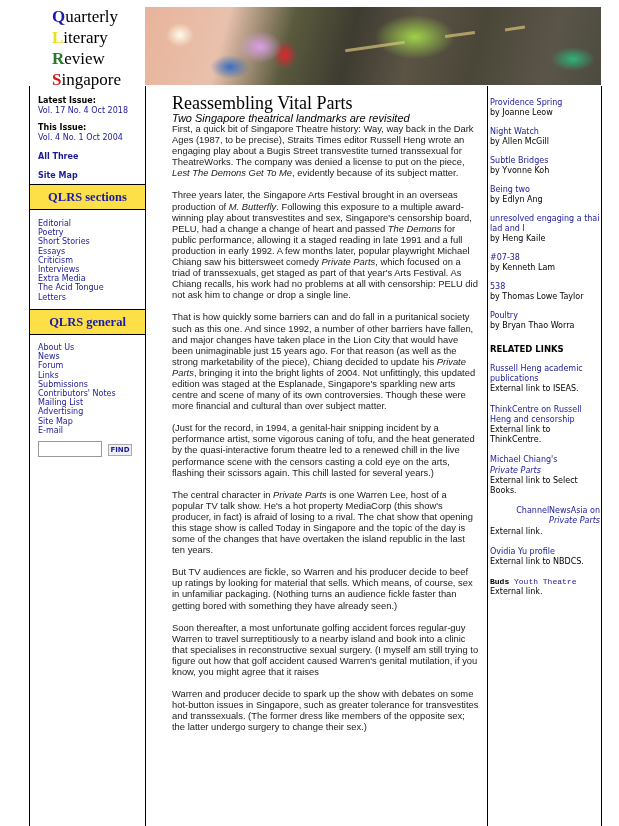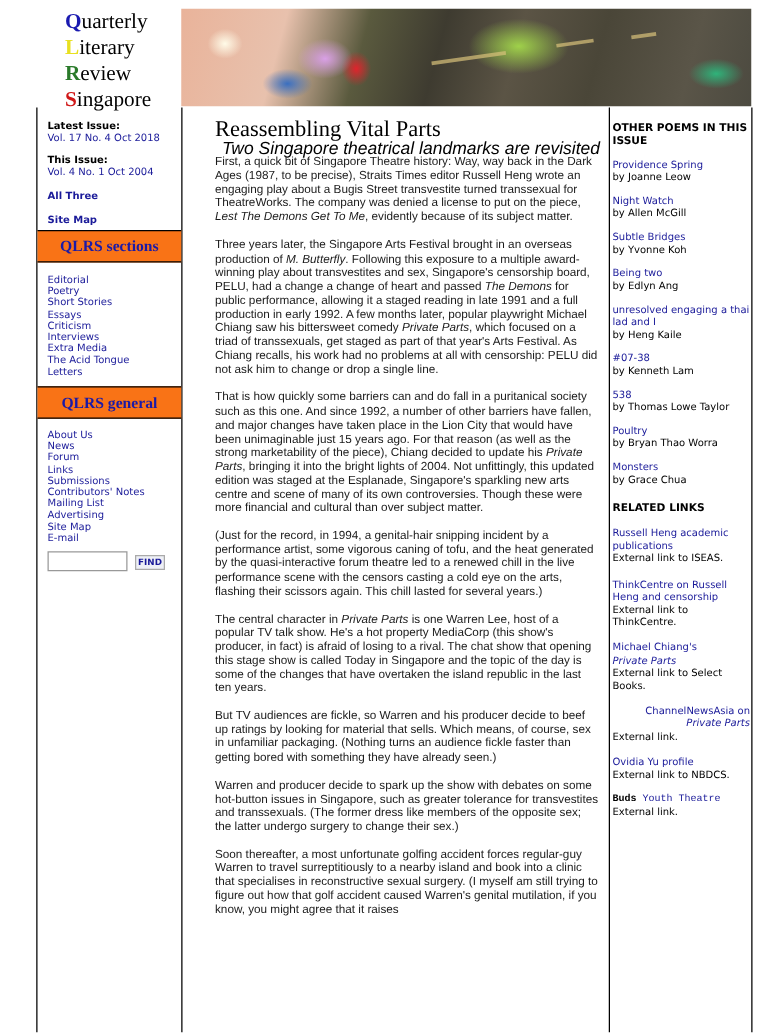--- a/index.html
+++ b/index.html
@@ -23,33 +23,33 @@
 
   
   .vline { position:absolute; top:86px; width:1px; height:740px; background:#000; }
 
   
   .leftnav { position:absolute; left:30px; top:86px; width:115px; font-family:"DejaVu Sans", sans-serif; font-size:8px; }
   .leftnav .lbl { font-weight:bold; color:#000; margin:0; line-height:10px; }
   .leftnav .val { color:#1a1a99; line-height:10px; }
   .leftnav .boldlink { font-weight:bold; color:#1a1a99; line-height:10px; }
   .leftnav .blk { position:absolute; left:8px; }
-  .sect-head { position:absolute; left:0; width:115px; height:24px; background:#f97316; border-top:1px solid #000; border-bottom:1px solid #000;
+  .sect-head { position:absolute; left:0; width:115px; height:24px; background:#fde047; border-top:1px solid #000; border-bottom:1px solid #000;
     font-family:"Liberation Serif", serif; font-weight:bold; font-size:12.5px; color:#1a1aa8; text-align:center; line-height:24px; }
   .navlist { position:absolute; left:8px; }
   .navlist .item { display:block; color:#1a1a99; font-size:8px; line-height:9.2px; white-space:nowrap; }
   .search { position:absolute; left:8px; top:355px; }
   .search .box { position:absolute; left:0; top:0; width:58px; height:12px; border:1px solid #999; background:#fff; }
   .search .btn { position:absolute; left:70px; top:3px; width:22px; height:10px; border:1px solid #aaa; background:#eef0f6;
     font-size:7px; font-weight:bold; color:#1a1a99; text-align:center; line-height:10px; }
 
   
   .main { position:absolute; left:172px; top:94px; width:308px; font-family:"Liberation Sans", sans-serif; color:#1a1a1a; }
   .main h1 { margin:0; font-family:"Liberation Serif", serif; font-weight:normal; font-size:18px; line-height:19px; color:#000; }
-  .main .sub { font-style:italic; font-size:14px; line-height:10px; color:#000;text-align:right; }
+  .main .sub { font-style:italic; font-size:11px; line-height:10px; color:#000; }
   .main p { margin:0 0 11px 0; font-size:9.4px; line-height:11.1px; }
   .main p.first { margin-top:0; }
 
   
   .right { position:absolute; left:490px; top:98px; width:110px; font-family:"DejaVu Sans", sans-serif; font-size:8px; color:#000; }
   .right h3 { margin:0 0 9px 0; font-size:8.5px; line-height:10px; font-weight:bold; }
   .right .entry { margin-bottom:9px; line-height:10px; }
   .right .link { color:#1a1a99; display:block; }
   .right .by { display:block; }
   .right .rl-head { margin-top:13px; margin-bottom:10px; }
@@ -124,27 +124,26 @@
 <div class="main">
   <h1>Reassembling Vital Parts</h1>
   <div class="sub">Two Singapore theatrical landmarks are revisited</div>
   <div id="article-body">
       <p class="first"><span>First, a quick bit of Singapore Theatre history: Way, way back in the Dark Ages (1987, to be precise), Straits Times editor Russell Heng wrote an engaging play about a Bugis Street transvestite turned transsexual for TheatreWorks. The company was denied a license to put on the piece, </span><i>Lest The Demons Get To Me</i><span>, evidently because of its subject matter.</span></p>
       <p><span>Three years later, the Singapore Arts Festival brought in an overseas production of </span><i>M. Butterfly</i><span>. Following this exposure to a multiple award-winning play about transvestites and sex, Singapore's censorship board, PELU, had a change a change of heart and passed </span><i>The Demons</i><span> for public performance, allowing it a staged reading in late 1991 and a full production in early 1992. A few months later, popular playwright Michael Chiang saw his bittersweet comedy </span><i>Private Parts</i><span>, which focused on a triad of transsexuals, get staged as part of that year's Arts Festival. As Chiang recalls, his work had no problems at all with censorship: PELU did not ask him to change or drop a single line.</span></p>
       <p><span>That is how quickly some barriers can and do fall in a puritanical society such as this one. And since 1992, a number of other barriers have fallen, and major changes have taken place in the Lion City that would have been unimaginable just 15 years ago. For that reason (as well as the strong marketability of the piece), Chiang decided to update his </span><i>Private Parts</i><span>, bringing it into the bright lights of 2004. Not unfittingly, this updated edition was staged at the Esplanade, Singapore's sparkling new arts centre and scene of many of its own controversies. Though these were more financial and cultural than over subject matter.</span></p>
       <p><span>(Just for the record, in 1994, a genital-hair snipping incident by a performance artist, some vigorous caning of tofu, and the heat generated by the quasi-interactive forum theatre led to a renewed chill in the live performance scene with the censors casting a cold eye on the arts, flashing their scissors again. This chill lasted for several years.)</span></p>
       <p><span>The central character in </span><i>Private Parts</i><span> is one Warren Lee, host of a popular TV talk show. He's a hot property MediaCorp (this show's producer, in fact) is afraid of losing to a rival. The chat show that opening this stage show is called Today in Singapore and the topic of the day is some of the changes that have overtaken the island republic in the last ten years.</span></p>
       <p><span>But TV audiences are fickle, so Warren and his producer  decide to beef up ratings by looking for material that sells. Which means, of  course, sex in unfamiliar packaging. (Nothing turns an audience fickle faster than getting bored with something they have already seen.)</span></p>
+      <p><span>Soon thereafter, a most unfortunate golfing accident forces regular-guy Warren to travel surreptitiously to a nearby island and book into a clinic that specialises in reconstructive sexual surgery. (I myself am still trying to figure out how that golf accident caused Warren's genital mutilation, if you know, you might agree that it raises</span></p>
       <p><span>Warren and producer decide to spark up the show with debates on some hot-button issues in Singapore, such as greater tolerance for transvestites and transsexuals. (The former dress like members of the opposite sex; the latter undergo surgery to change their sex.)</span></p>
-      <p><span>Soon thereafter, a most unfortunate golfing accident forces regular-guy Warren to travel surreptitiously to a nearby island and book into a clinic that specialises in reconstructive sexual surgery. (I myself am still trying to figure out how that golf accident caused Warren's genital mutilation, if you know, you might agree that it raises</span></p>
     </div>
 </div>
 
 <div class="right">
-  <h3>OTHER POEMS IN THIS ISSUE</h3>
   <div id="poems-list">
       <div class="entry">
         <span class="link">Providence Spring</span>
         <span class="by">by Joanne Leow</span>
       </div>
       <div class="entry">
         <span class="link">Night Watch</span>
         <span class="by">by Allen McGill</span>
       </div>
       <div class="entry">
@@ -164,24 +163,20 @@
         <span class="by">by Kenneth Lam</span>
       </div>
       <div class="entry">
         <span class="link">538</span>
         <span class="by">by Thomas Lowe Taylor</span>
       </div>
       <div class="entry">
         <span class="link">Poultry</span>
         <span class="by">by Bryan Thao Worra</span>
       </div>
-      <div class="entry">
-        <span class="link">Monsters</span>
-        <span class="by">by Grace Chua</span>
-      </div>
     </div>
   <h3 class="rl-head">RELATED LINKS</h3>
   <div id="related-list">
       <div class="rel">
         <span style="display: block;"><span style="color: rgb(26, 26, 153);">Russell Heng academic publications</span></span>
         <span class="by">External link to ISEAS.</span>
       </div>
       <div class="rel">
         <span style="display: block;"><span style="color: rgb(26, 26, 153);">ThinkCentre on Russell Heng and censorship</span></span>
         <span class="by">External link to ThinkCentre.</span>

